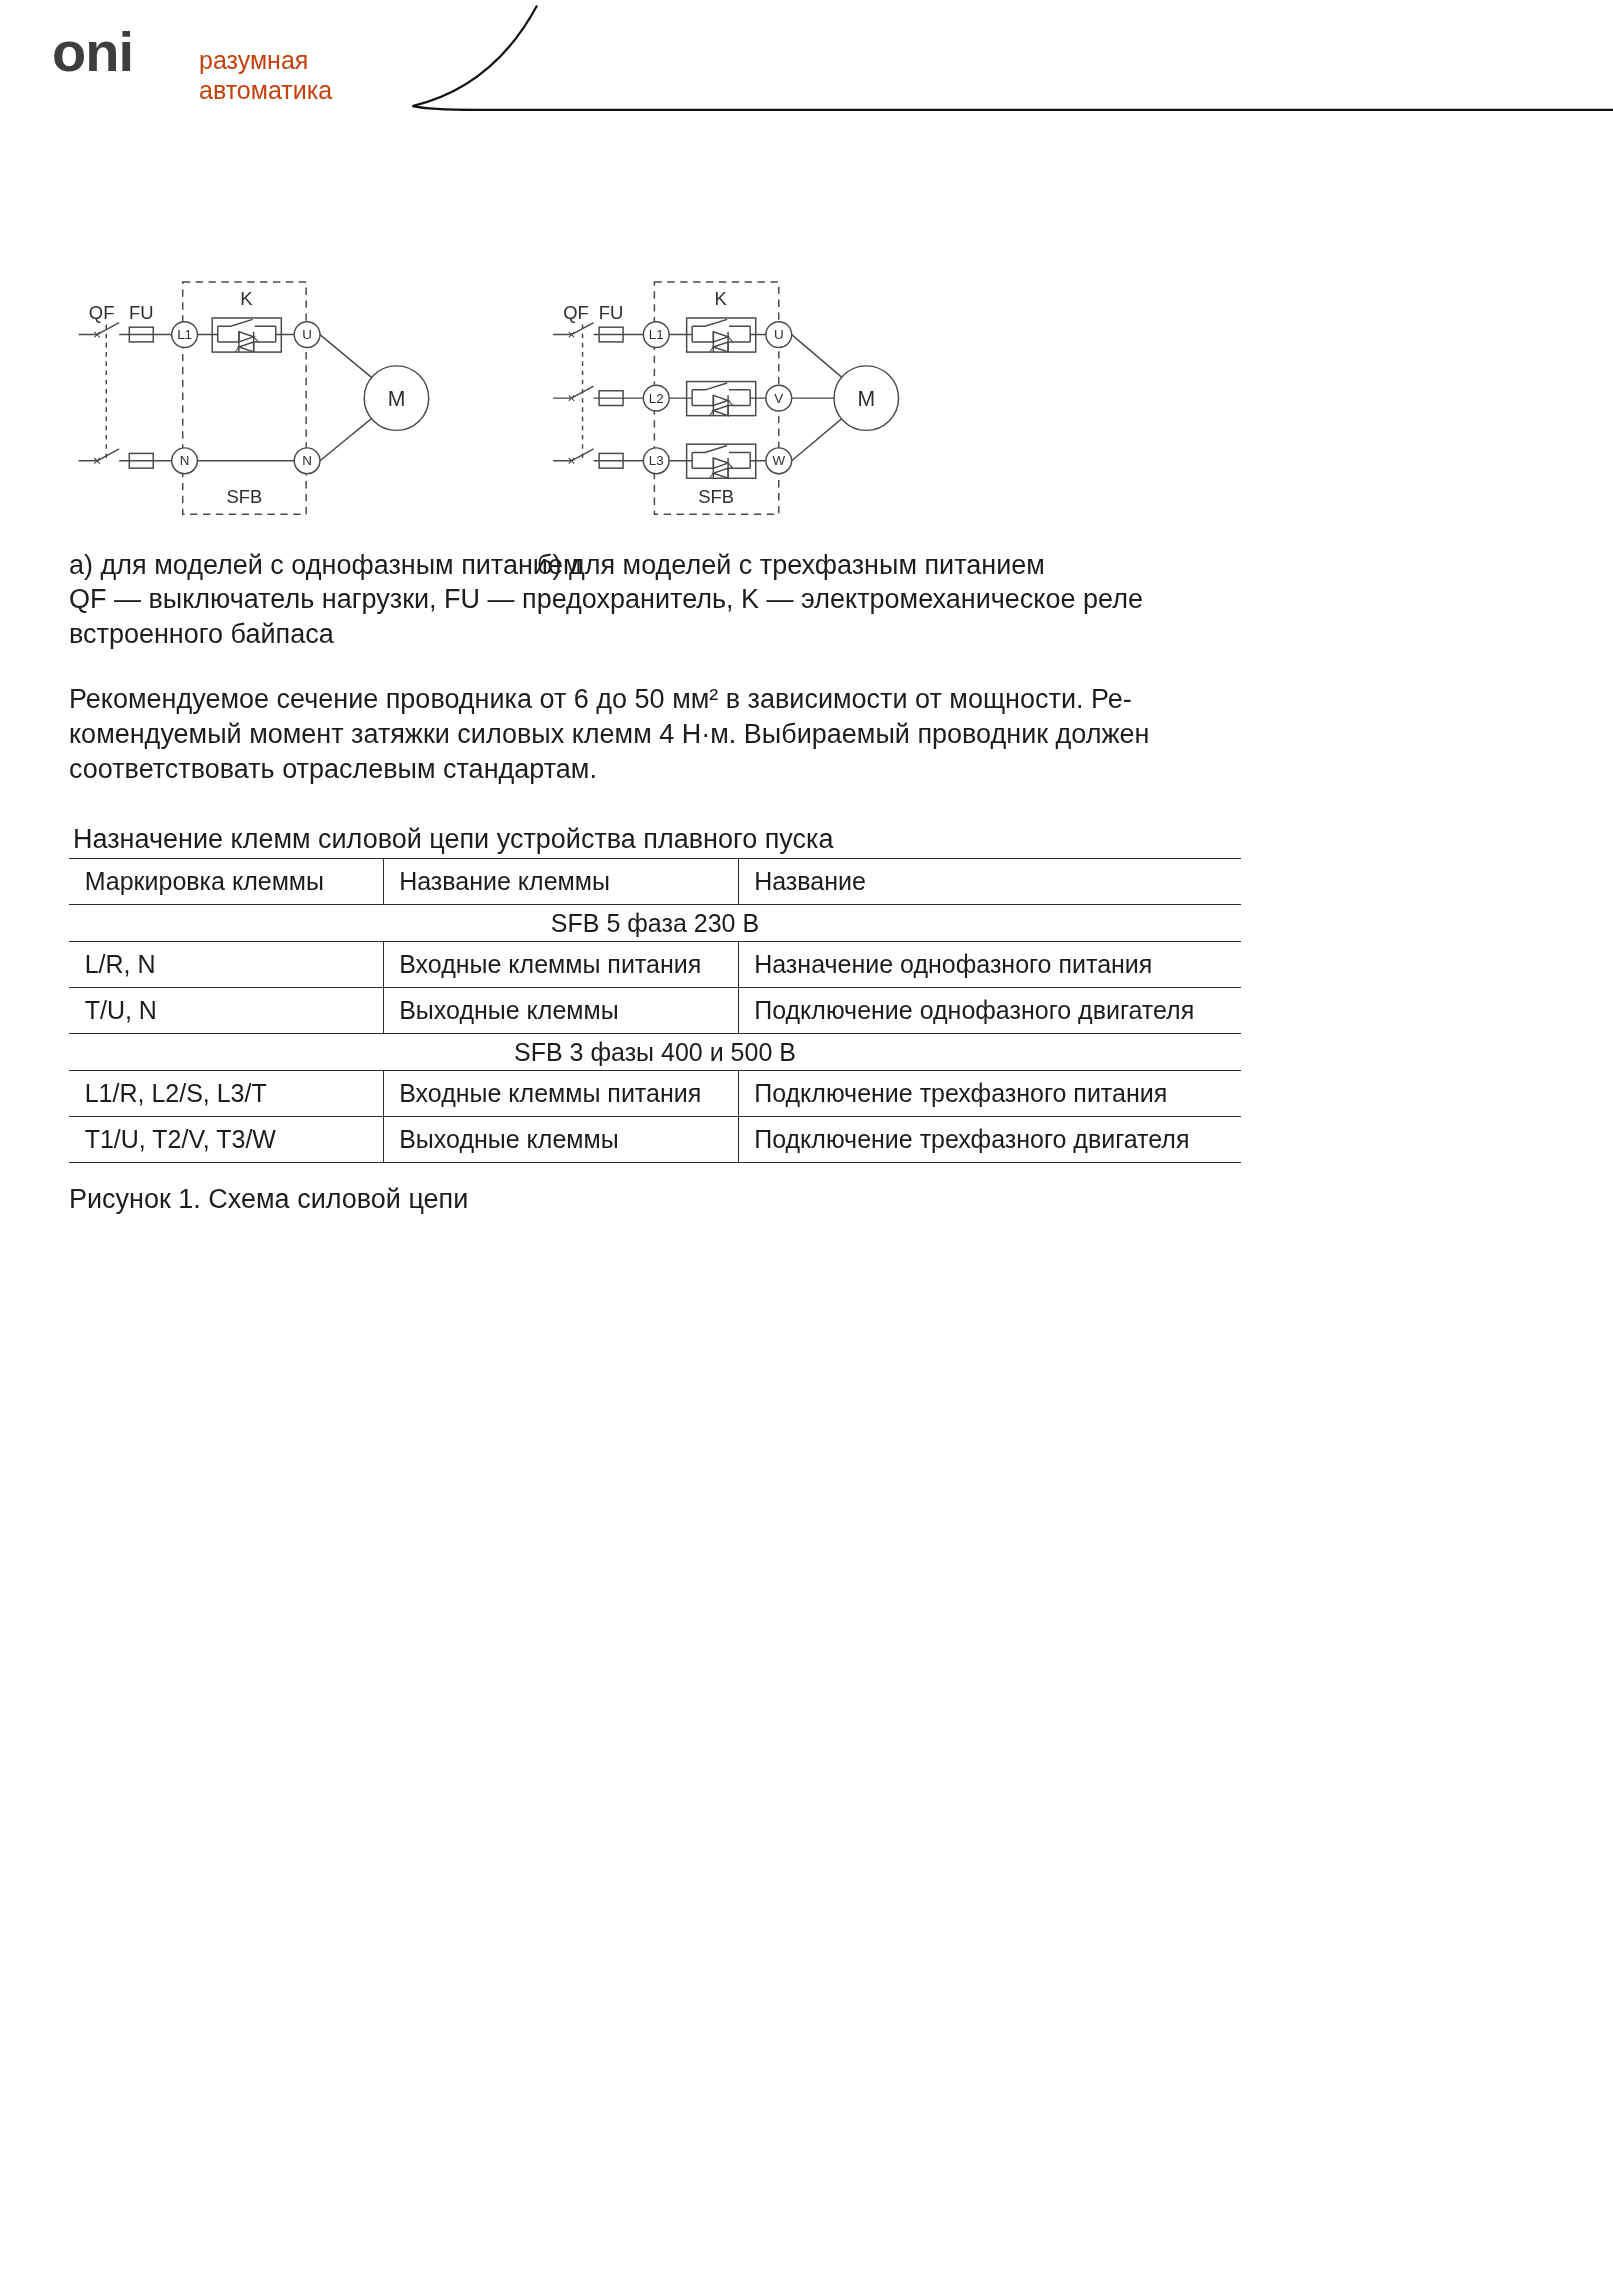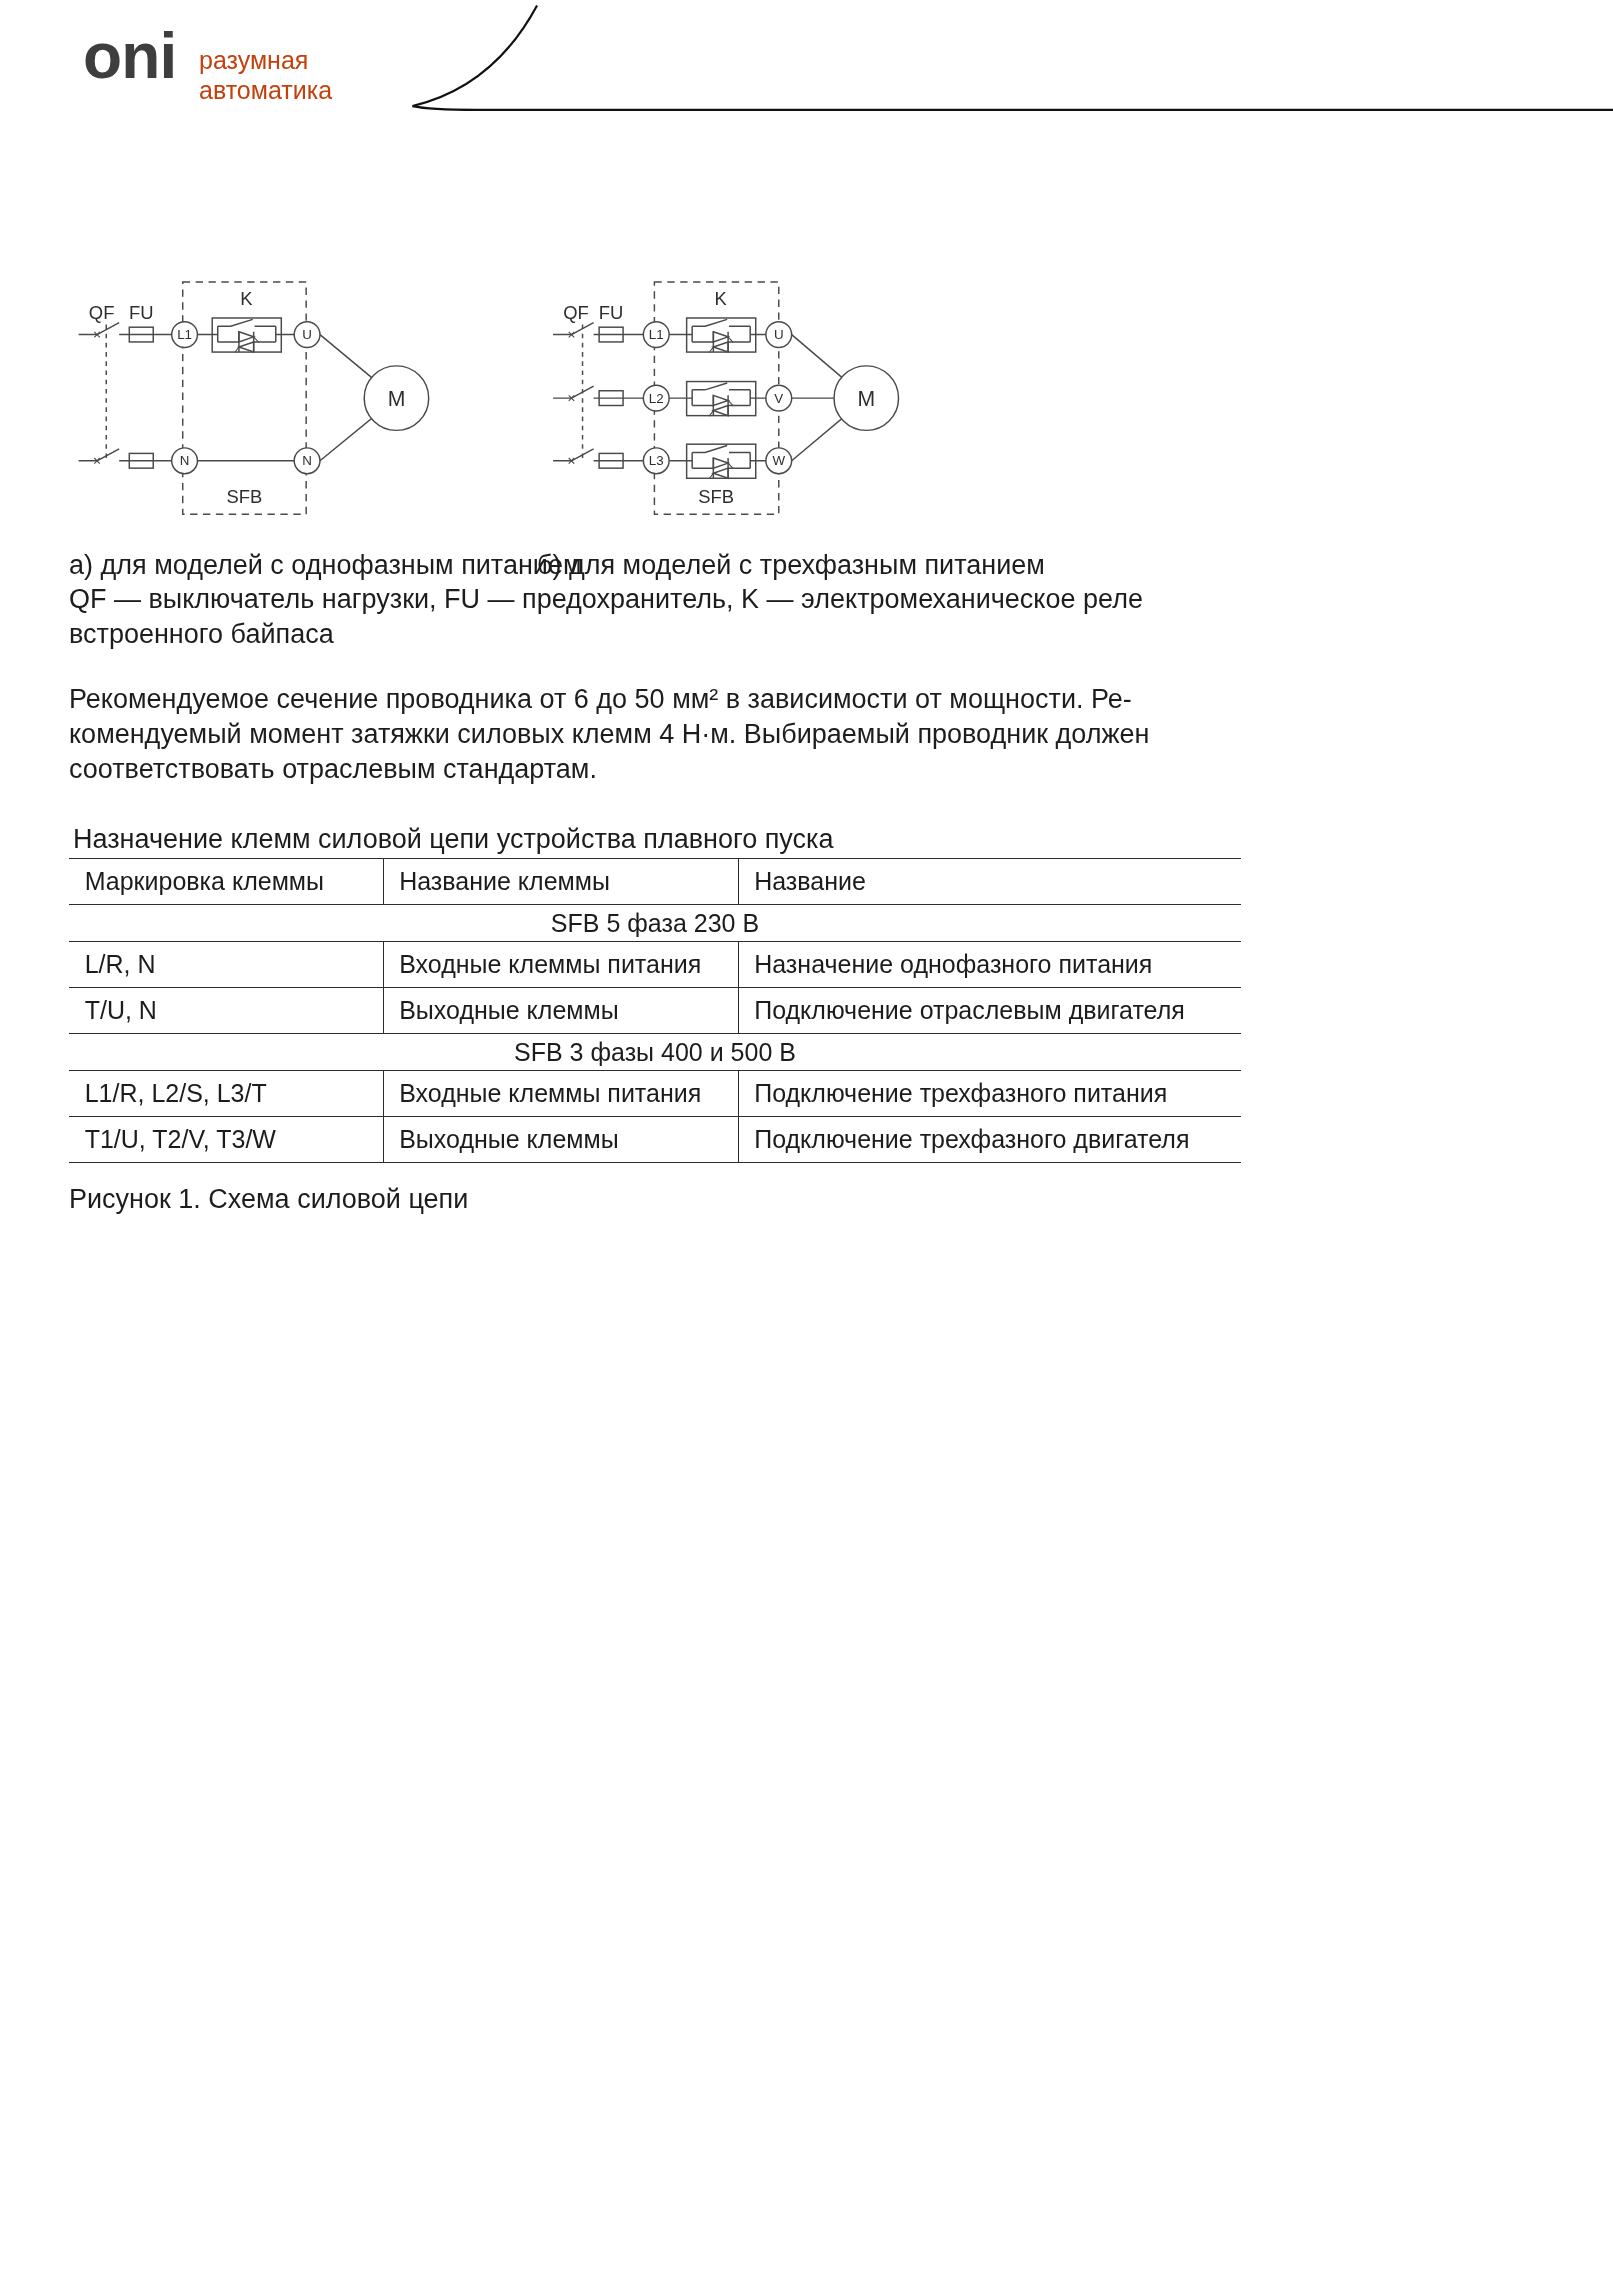--- a/index.html
+++ b/index.html
@@ -3,21 +3,21 @@
 <meta charset="utf-8">
 <style>
   html,body { margin:0; padding:0; background:#ffffff; }
   .page {
     position:relative; width:1613px; height:2292px; background:#fff;
     font-family:"Liberation Sans","DejaVu Sans",sans-serif; color:#1d1d1d;
     overflow:hidden;
   }
   .abs { position:absolute; }
   .logo {
-    left:83px; top:24px; font-size:64px; font-weight:bold; color:#3e3e3e;
+    left:52px; top:24px; font-size:56px; font-weight:bold; color:#3e3e3e;
     letter-spacing:-0.9px; line-height:1;
   }
   .tagline { left:199px; top:46px; font-size:25px; color:#c2410c; line-height:29.5px; }
   .txt { font-size:27px; line-height:34px; white-space:nowrap; }
   .para div { line-height:35px; white-space:nowrap; }
   .terms { border-collapse:collapse; width:1172px; font-size:25px; color:#1c1c1c;
            border-bottom:1.6px solid #2c2c2c; table-layout:fixed; }
   .terms td { border-top:1.6px solid #2c2c2c; font-weight:normal; text-align:left;
               padding:3.7px 9.2px 3.7px 15.7px; vertical-align:middle; }
   .terms tr { height:46px; }
@@ -156,21 +156,21 @@
           <td colspan="3">SFB 5 фаза 230 В</td>
         </tr>
         <tr>
           <td class="vr">L/R, N</td>
           <td class="vr">Входные клеммы питания</td>
           <td>Назначение однофазного питания</td>
         </tr>
         <tr>
           <td class="vr">T/U, N</td>
           <td class="vr">Выходные клеммы</td>
-          <td>Подключение отраслевым двигателя</td>
+          <td>Подключение однофазного двигателя</td>
         </tr>
         <tr class="section">
           <td colspan="3">SFB 3 фазы 400 и 500 В</td>
         </tr>
         <tr>
           <td class="vr">L1/R, L2/S, L3/T</td>
           <td class="vr">Входные клеммы питания</td>
           <td>Подключение трехфазного питания</td>
         </tr>
         <tr>

